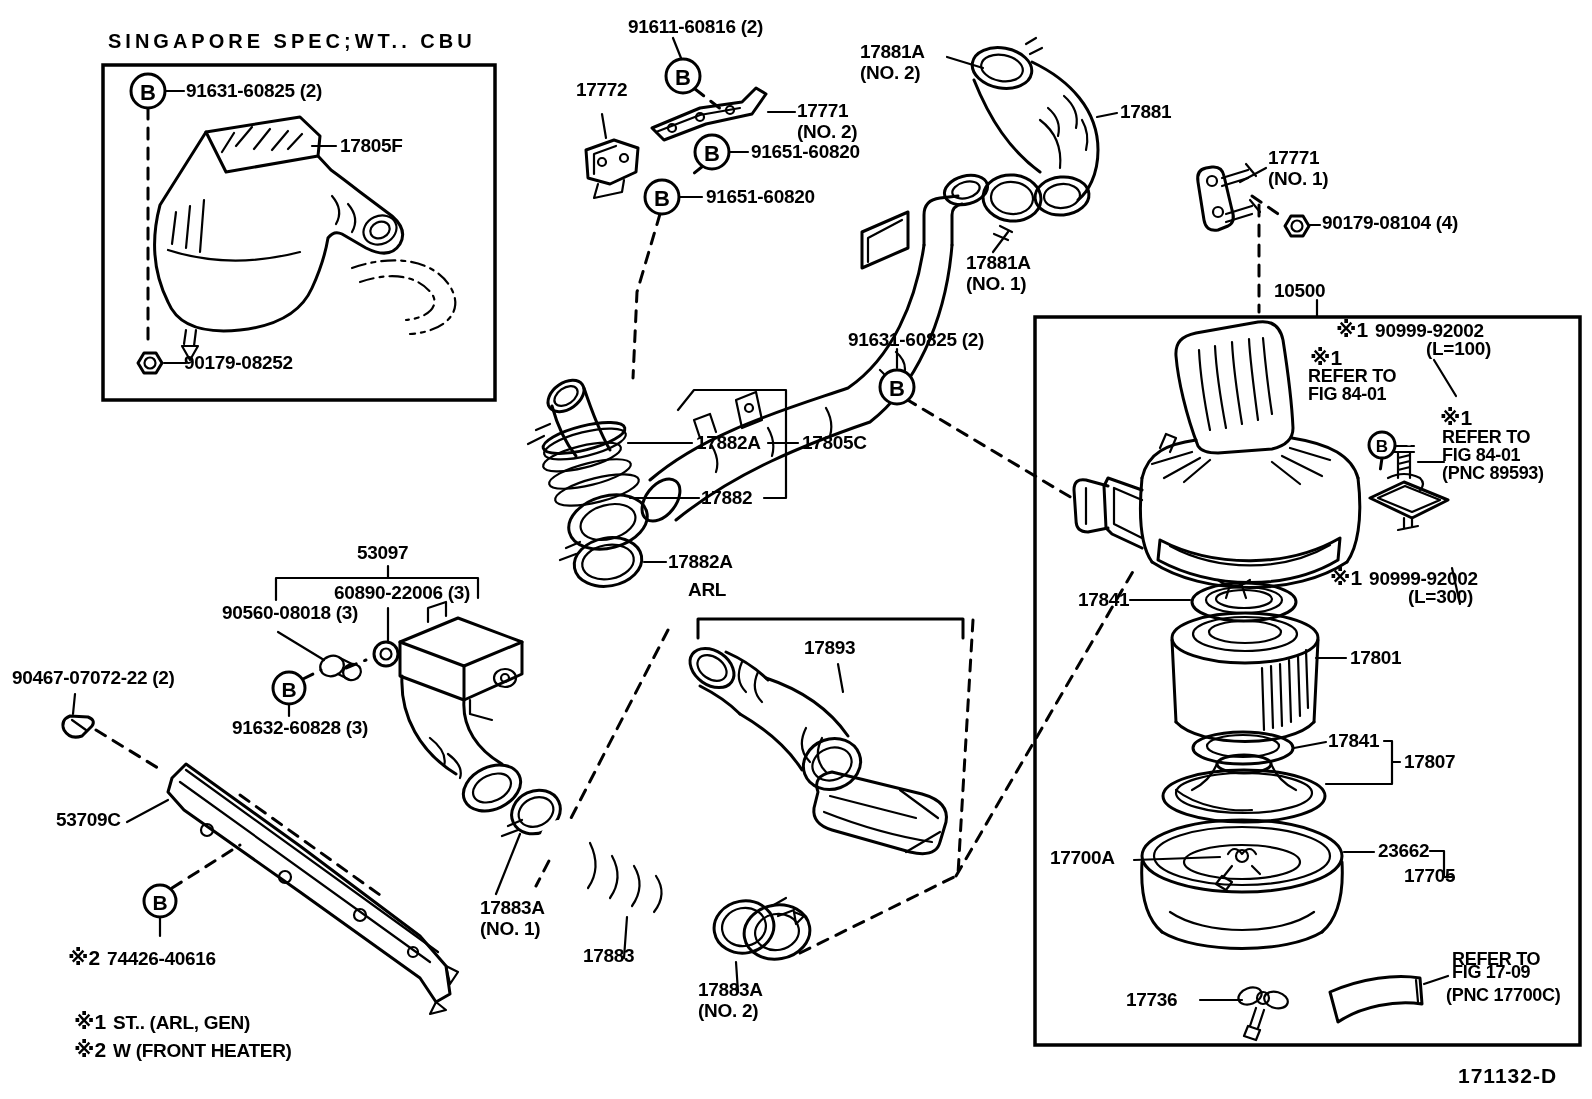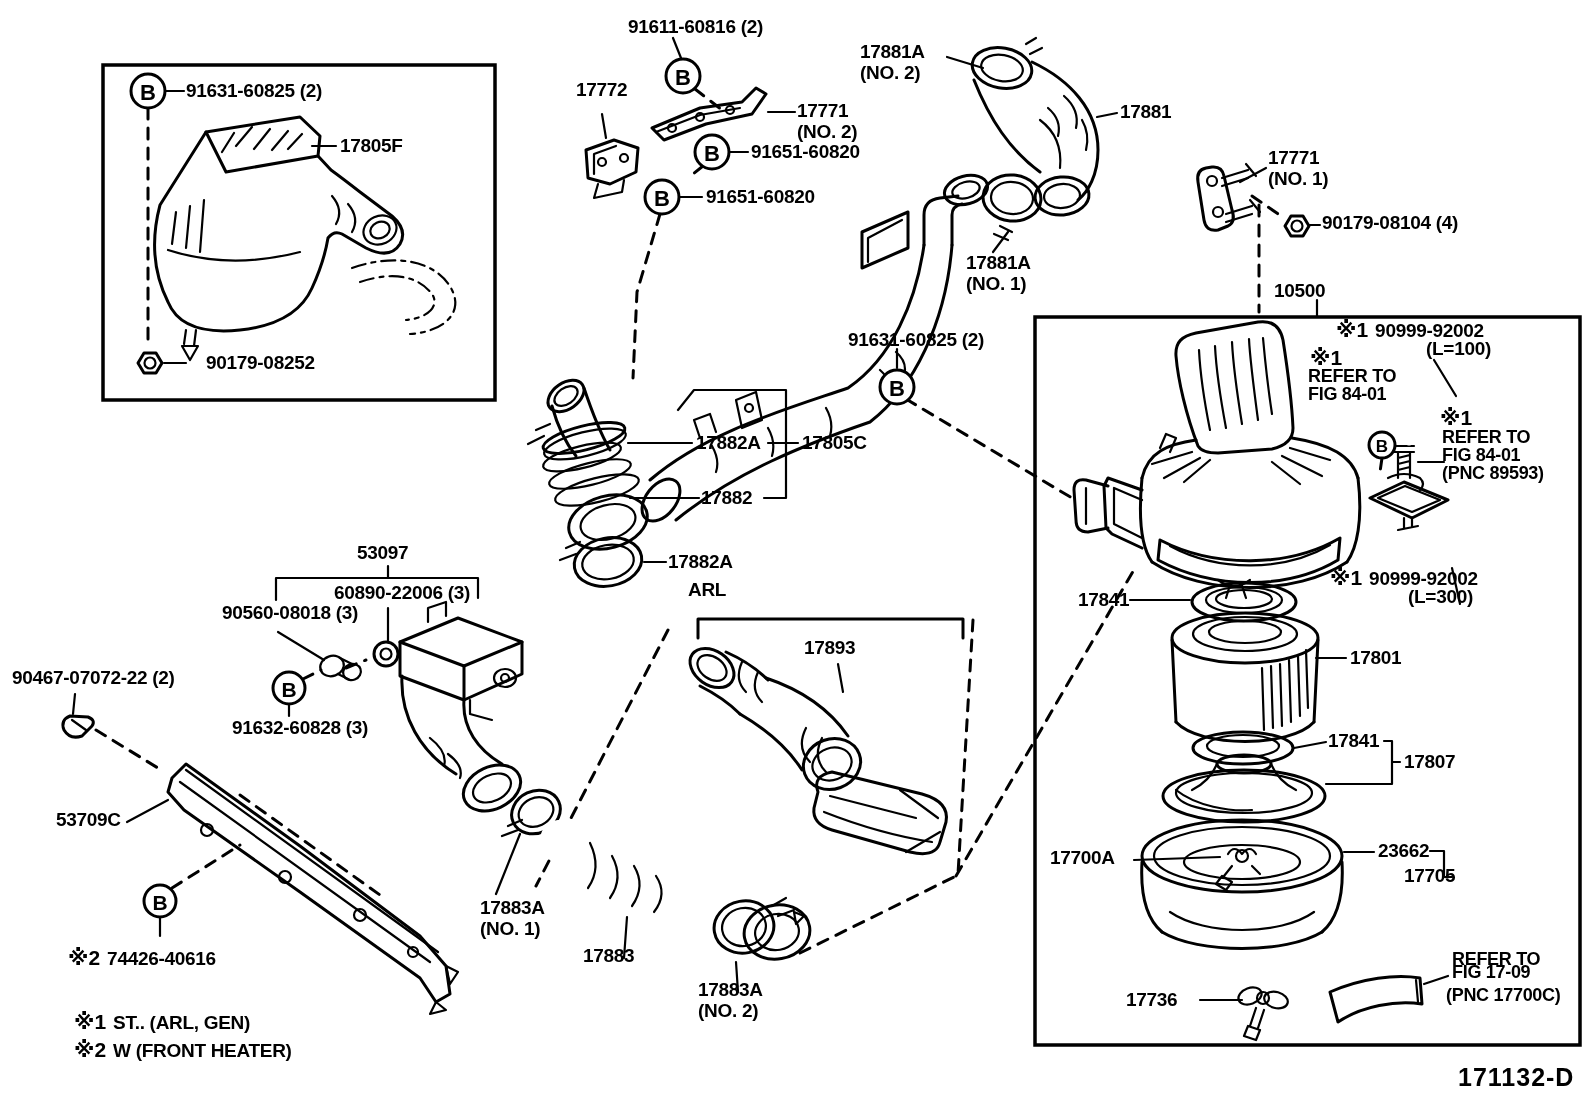--- a/index.html
+++ b/index.html
@@ -3,21 +3,21 @@
 <meta charset="utf-8">
 <style>
   html,body{margin:0;padding:0;background:#fff;}
   #stage{position:relative;width:1592px;height:1099px;background:#ffffff;overflow:hidden;
          font-family:"Liberation Sans","DejaVu Sans",sans-serif;}
   svg{position:absolute;left:0;top:0;}
   .lbl{position:absolute;font-weight:bold;font-size:19px;line-height:1.1;color:#000;
        white-space:nowrap;letter-spacing:-0.3px;}
   .sm{font-size:18px;}
   .title{font-size:20px;letter-spacing:4px;}
-  .code{font-size:25px;letter-spacing:1px;}
+  .code{font-size:21px;letter-spacing:1px;}
   .mark{font-size:21px;margin-right:7px;letter-spacing:0;}
   .ln{fill:none;stroke:#000;stroke-width:3;stroke-linecap:round;stroke-linejoin:round;}
   .tn{fill:none;stroke:#000;stroke-width:2.2;stroke-linecap:round;stroke-linejoin:round;}
   .dash{stroke-dasharray:11 9;}
   .dashdot{stroke-dasharray:14 6 4 6;}
   .wcore{fill:none;stroke:#fff;stroke-linecap:round;stroke-linejoin:round;}
   .bcirc{fill:#fff;stroke:#000;stroke-width:3;}
   .btxt{font-family:"Liberation Sans","DejaVu Sans",sans-serif;font-weight:bold;}
 </style>
 </head>
@@ -368,23 +368,24 @@
     <text class="btxt" x="683" y="77" font-size="22" text-anchor="middle" dominant-baseline="central">B</text>
     <text class="btxt" x="712" y="153" font-size="22" text-anchor="middle" dominant-baseline="central">B</text>
     <text class="btxt" x="662" y="198" font-size="22" text-anchor="middle" dominant-baseline="central">B</text>
     <text class="btxt" x="897" y="388" font-size="22" text-anchor="middle" dominant-baseline="central">B</text>
     <text class="btxt" x="1382" y="446" font-size="17" text-anchor="middle" dominant-baseline="central">B</text>
     <text class="btxt" x="289" y="689" font-size="21" text-anchor="middle" dominant-baseline="central">B</text>
     <text class="btxt" x="160" y="902" font-size="21" text-anchor="middle" dominant-baseline="central">B</text>
   </g>
 </svg>
 
+  <div class="lbl title" style="left:108px;top:30px">SINGAPORE SPEC;WT.. CBU</div>
   <div class="lbl" style="left:186px;top:81px">91631-60825 (2)</div>
   <div class="lbl" style="left:340px;top:136px">17805F</div>
-  <div class="lbl" style="left:206px;top:353px">90179-08252</div>
+  <div class="lbl" style="left:184px;top:353px">90179-08252</div>
 
   <div class="lbl" style="left:628px;top:17px">91611-60816 (2)</div>
   <div class="lbl" style="left:576px;top:80px">17772</div>
   <div class="lbl" style="left:797px;top:101px">
     <div>17771</div>
     <div>(NO. 2)</div>
   </div>
   <div class="lbl" style="left:751px;top:142px">91651-60820</div>
   <div class="lbl" style="left:706px;top:187px">91651-60820</div>
 

